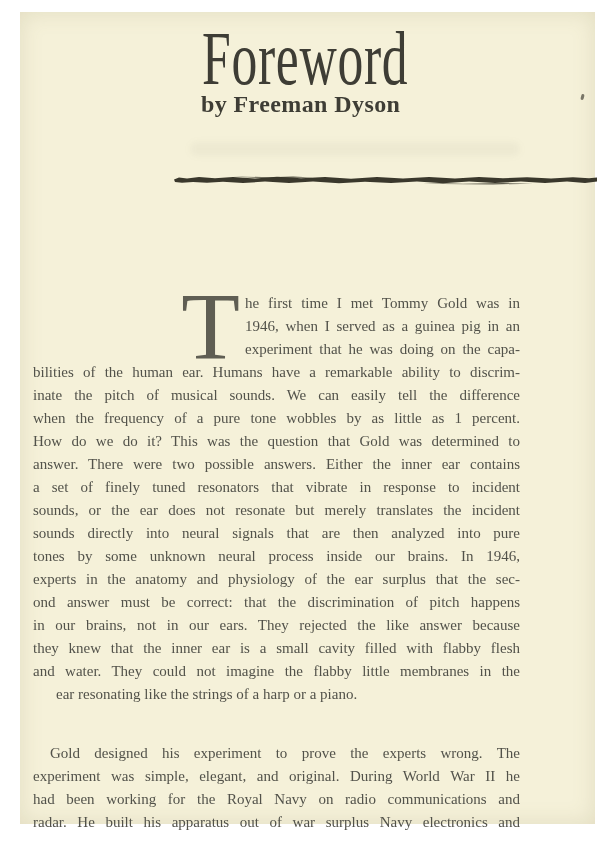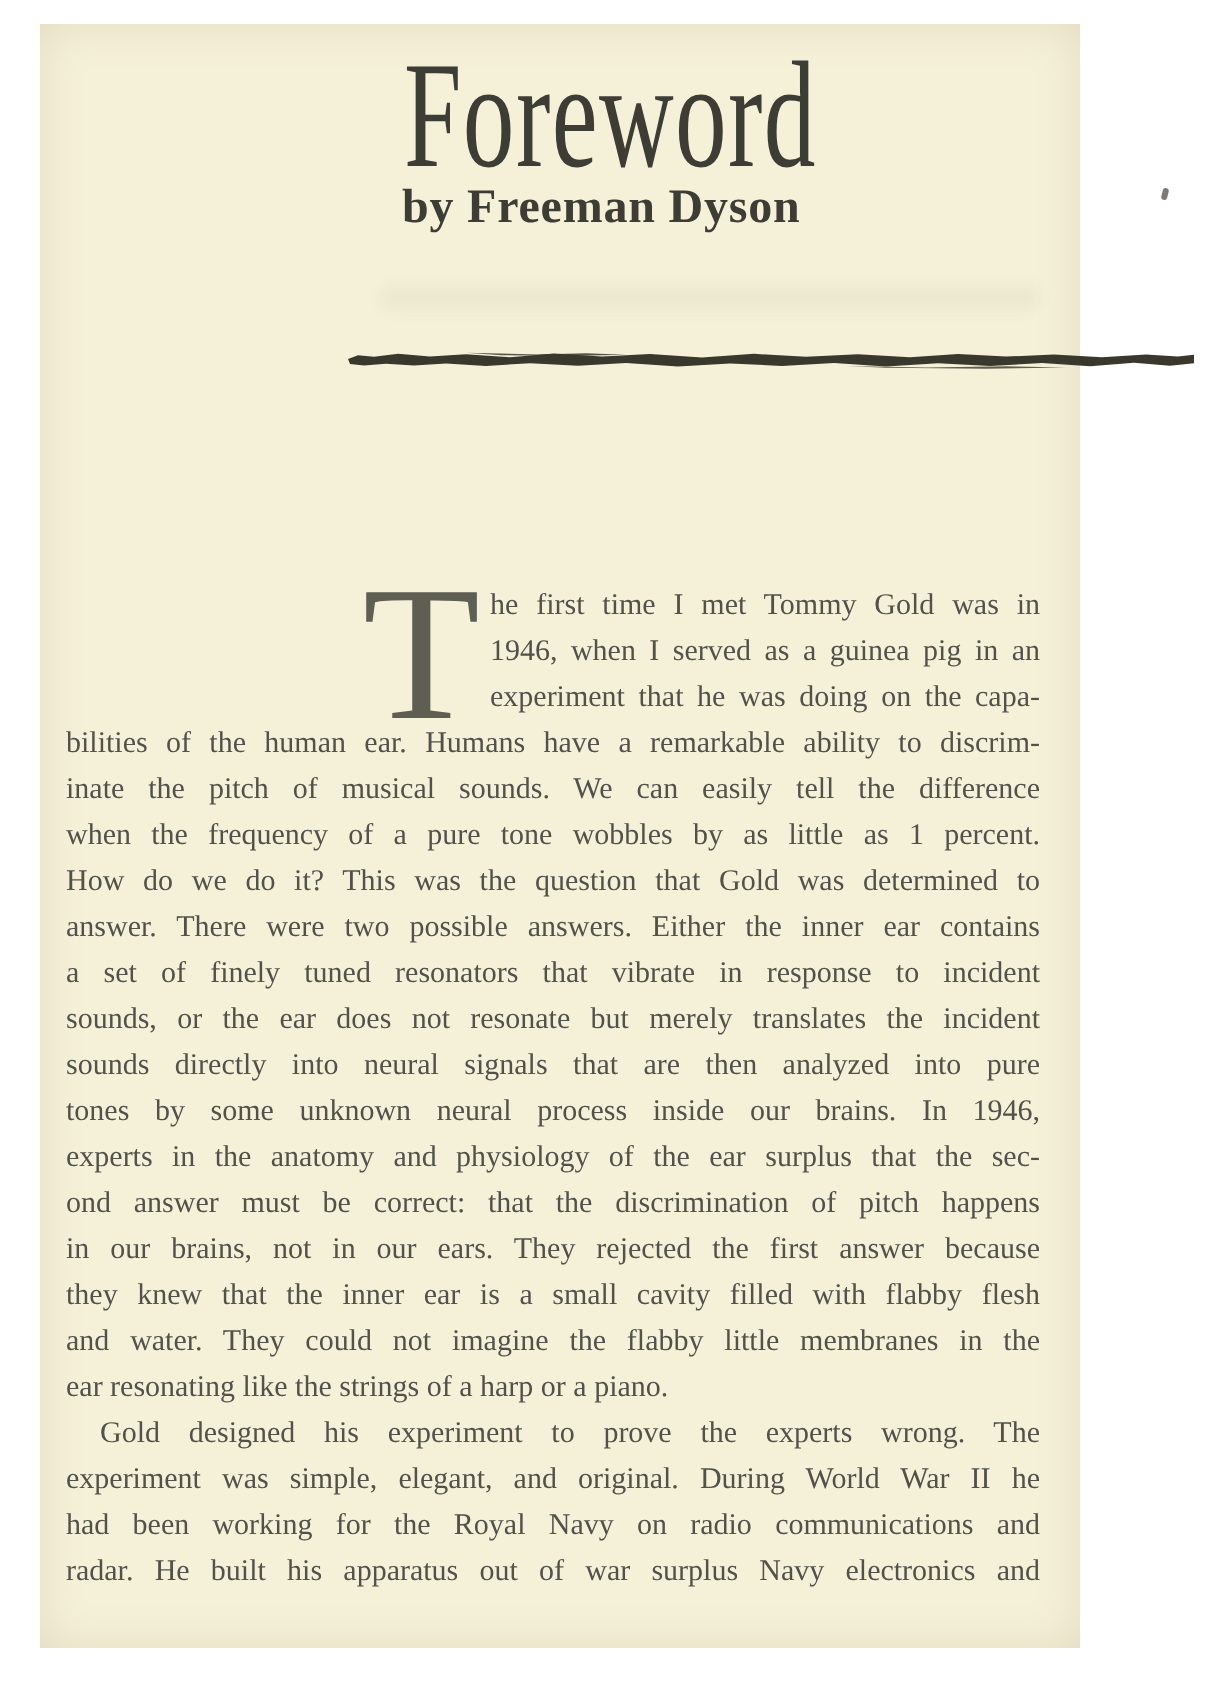--- a/index.html
+++ b/index.html
@@ -18,21 +18,21 @@
     overflow: hidden;
   }
   .canvas {
     position: relative;
     width: 610px; height: 844px;
     background: var(--paper_white, #ffffff);
   }
   .book-page {
     position: absolute;
     left: 20px; top: 12px;
-    width: 520px; height: 812px;
+    width: 575px; height: 812px;
     background: var(--page_background, #f5f1d9);
     box-shadow: inset 0 0 22px rgba(140, 130, 85, 0.18);
   }
   .page-title {
     position: absolute;
     left: 182px; top: 8px;
     font-family: "Liberation Serif", serif;
     font-weight: 400;
     font-size: 76px;
     line-height: 76px;
@@ -96,22 +96,22 @@
     line-height: 69px;
     color: var(--dropcap, #5f5e53);
   }
   .para { margin: 0; }
   .line {
     height: 23px;
     text-align: justify;
     text-align-last: justify;
     white-space: normal;
   }
-  .line.flush { text-align-last: left; }
-  .para-2 .line:first-child { text-indent: 17px; }
+  .line.flush { text-align-last: left; margin-left: 23px; }
+  .para-2 .line:first-child { text-indent: 17px; margin-top: 36px; }
 </style>
 </head>
 <body>
 
 <div class="canvas">
   <div class="book-page">
 
     <div class="page-title">Foreword</div>
 
     <div class="byline">by Freeman Dyson</div>
@@ -143,21 +143,21 @@
           <div class="line">inate the pitch of musical sounds. We can easily tell the difference</div>
           <div class="line">when the frequency of a pure tone wobbles by as little as 1 percent.</div>
           <div class="line">How do we do it? This was the question that Gold was determined to</div>
           <div class="line">answer. There were two possible answers. Either the inner ear contains</div>
           <div class="line">a set of finely tuned resonators that vibrate in response to incident</div>
           <div class="line">sounds, or the ear does not resonate but merely translates the incident</div>
           <div class="line">sounds directly into neural signals that are then analyzed into pure</div>
           <div class="line">tones by some unknown neural process inside our brains. In 1946,</div>
           <div class="line">experts in the anatomy and physiology of the ear surplus that the sec-</div>
           <div class="line">ond answer must be correct: that the discrimination of pitch happens</div>
-          <div class="line">in our brains, not in our ears. They rejected the first answer because</div>
+          <div class="line">in our brains, not in our ears. They rejected the like answer because</div>
           <div class="line">they knew that the inner ear is a small cavity filled with flabby flesh</div>
           <div class="line">and water. They could not imagine the flabby little membranes in the</div>
           <div class="line flush">ear resonating like the strings of a harp or a piano.</div>
         </div>
       <div class="para para-2">
           <div class="line">Gold designed his experiment to prove the experts wrong. The</div>
           <div class="line">experiment was simple, elegant, and original. During World War II he</div>
           <div class="line">had been working for the Royal Navy on radio communications and</div>
           <div class="line">radar. He built his apparatus out of war surplus Navy electronics and</div>
         </div>

